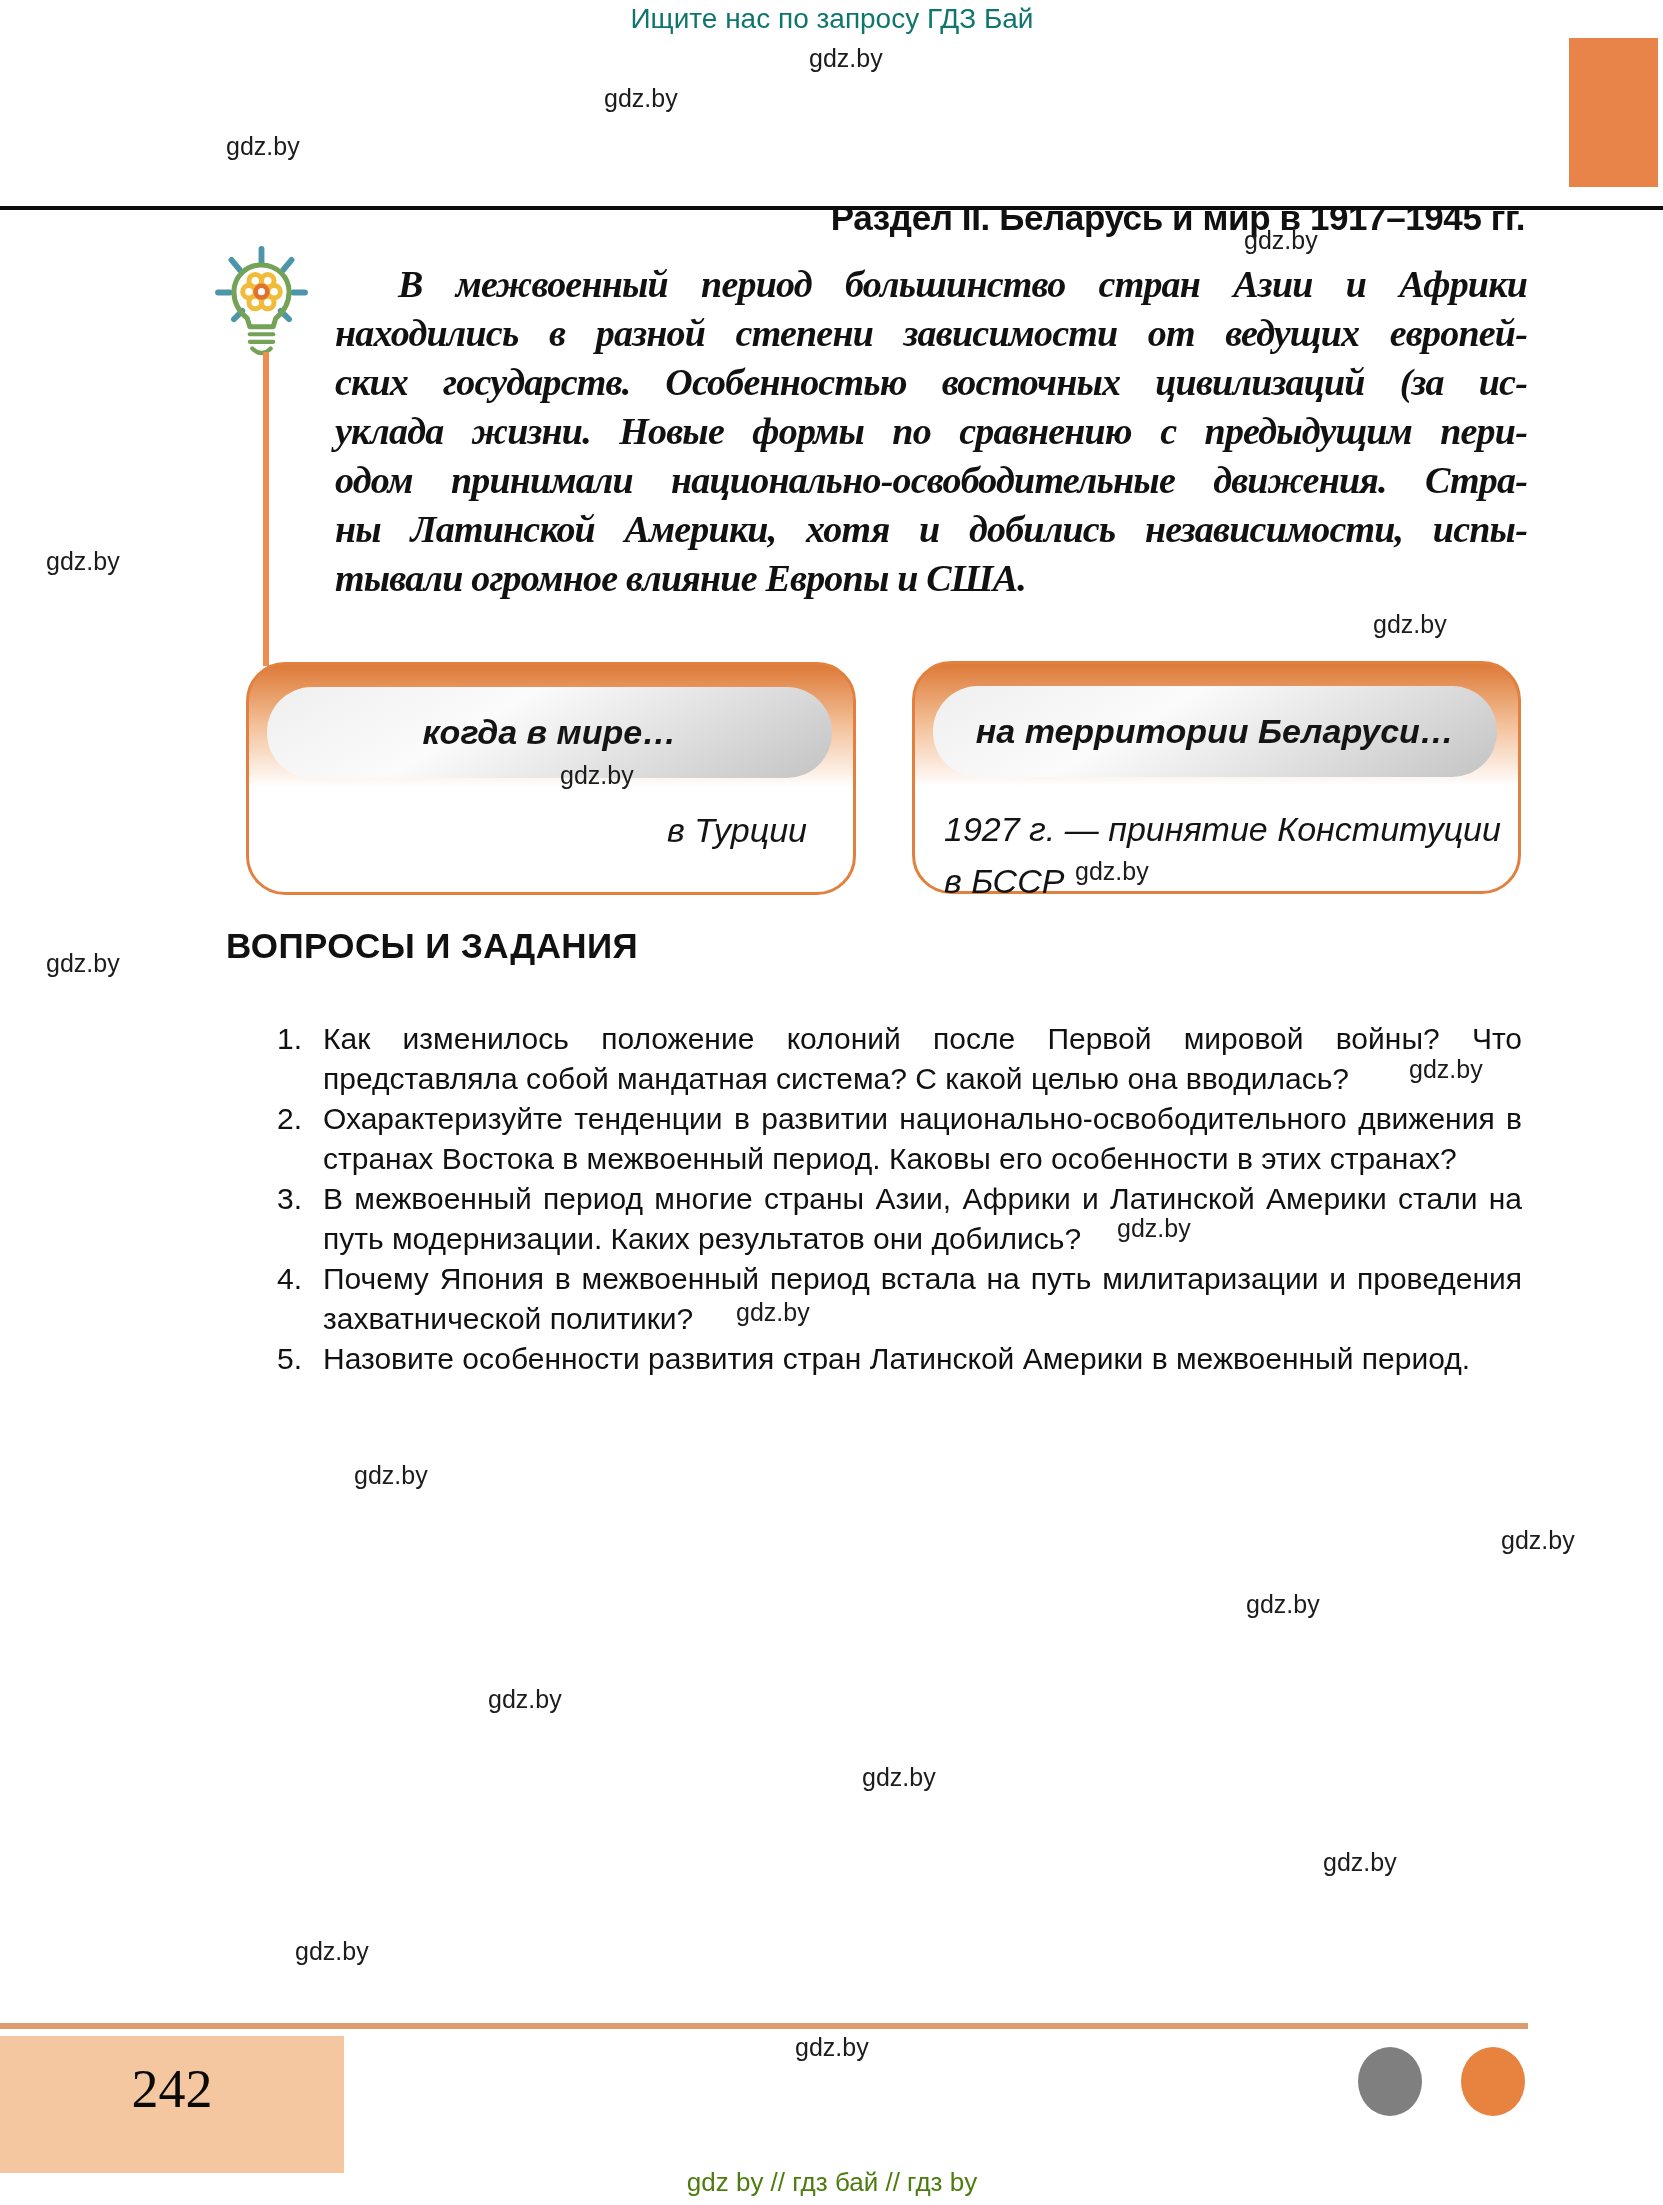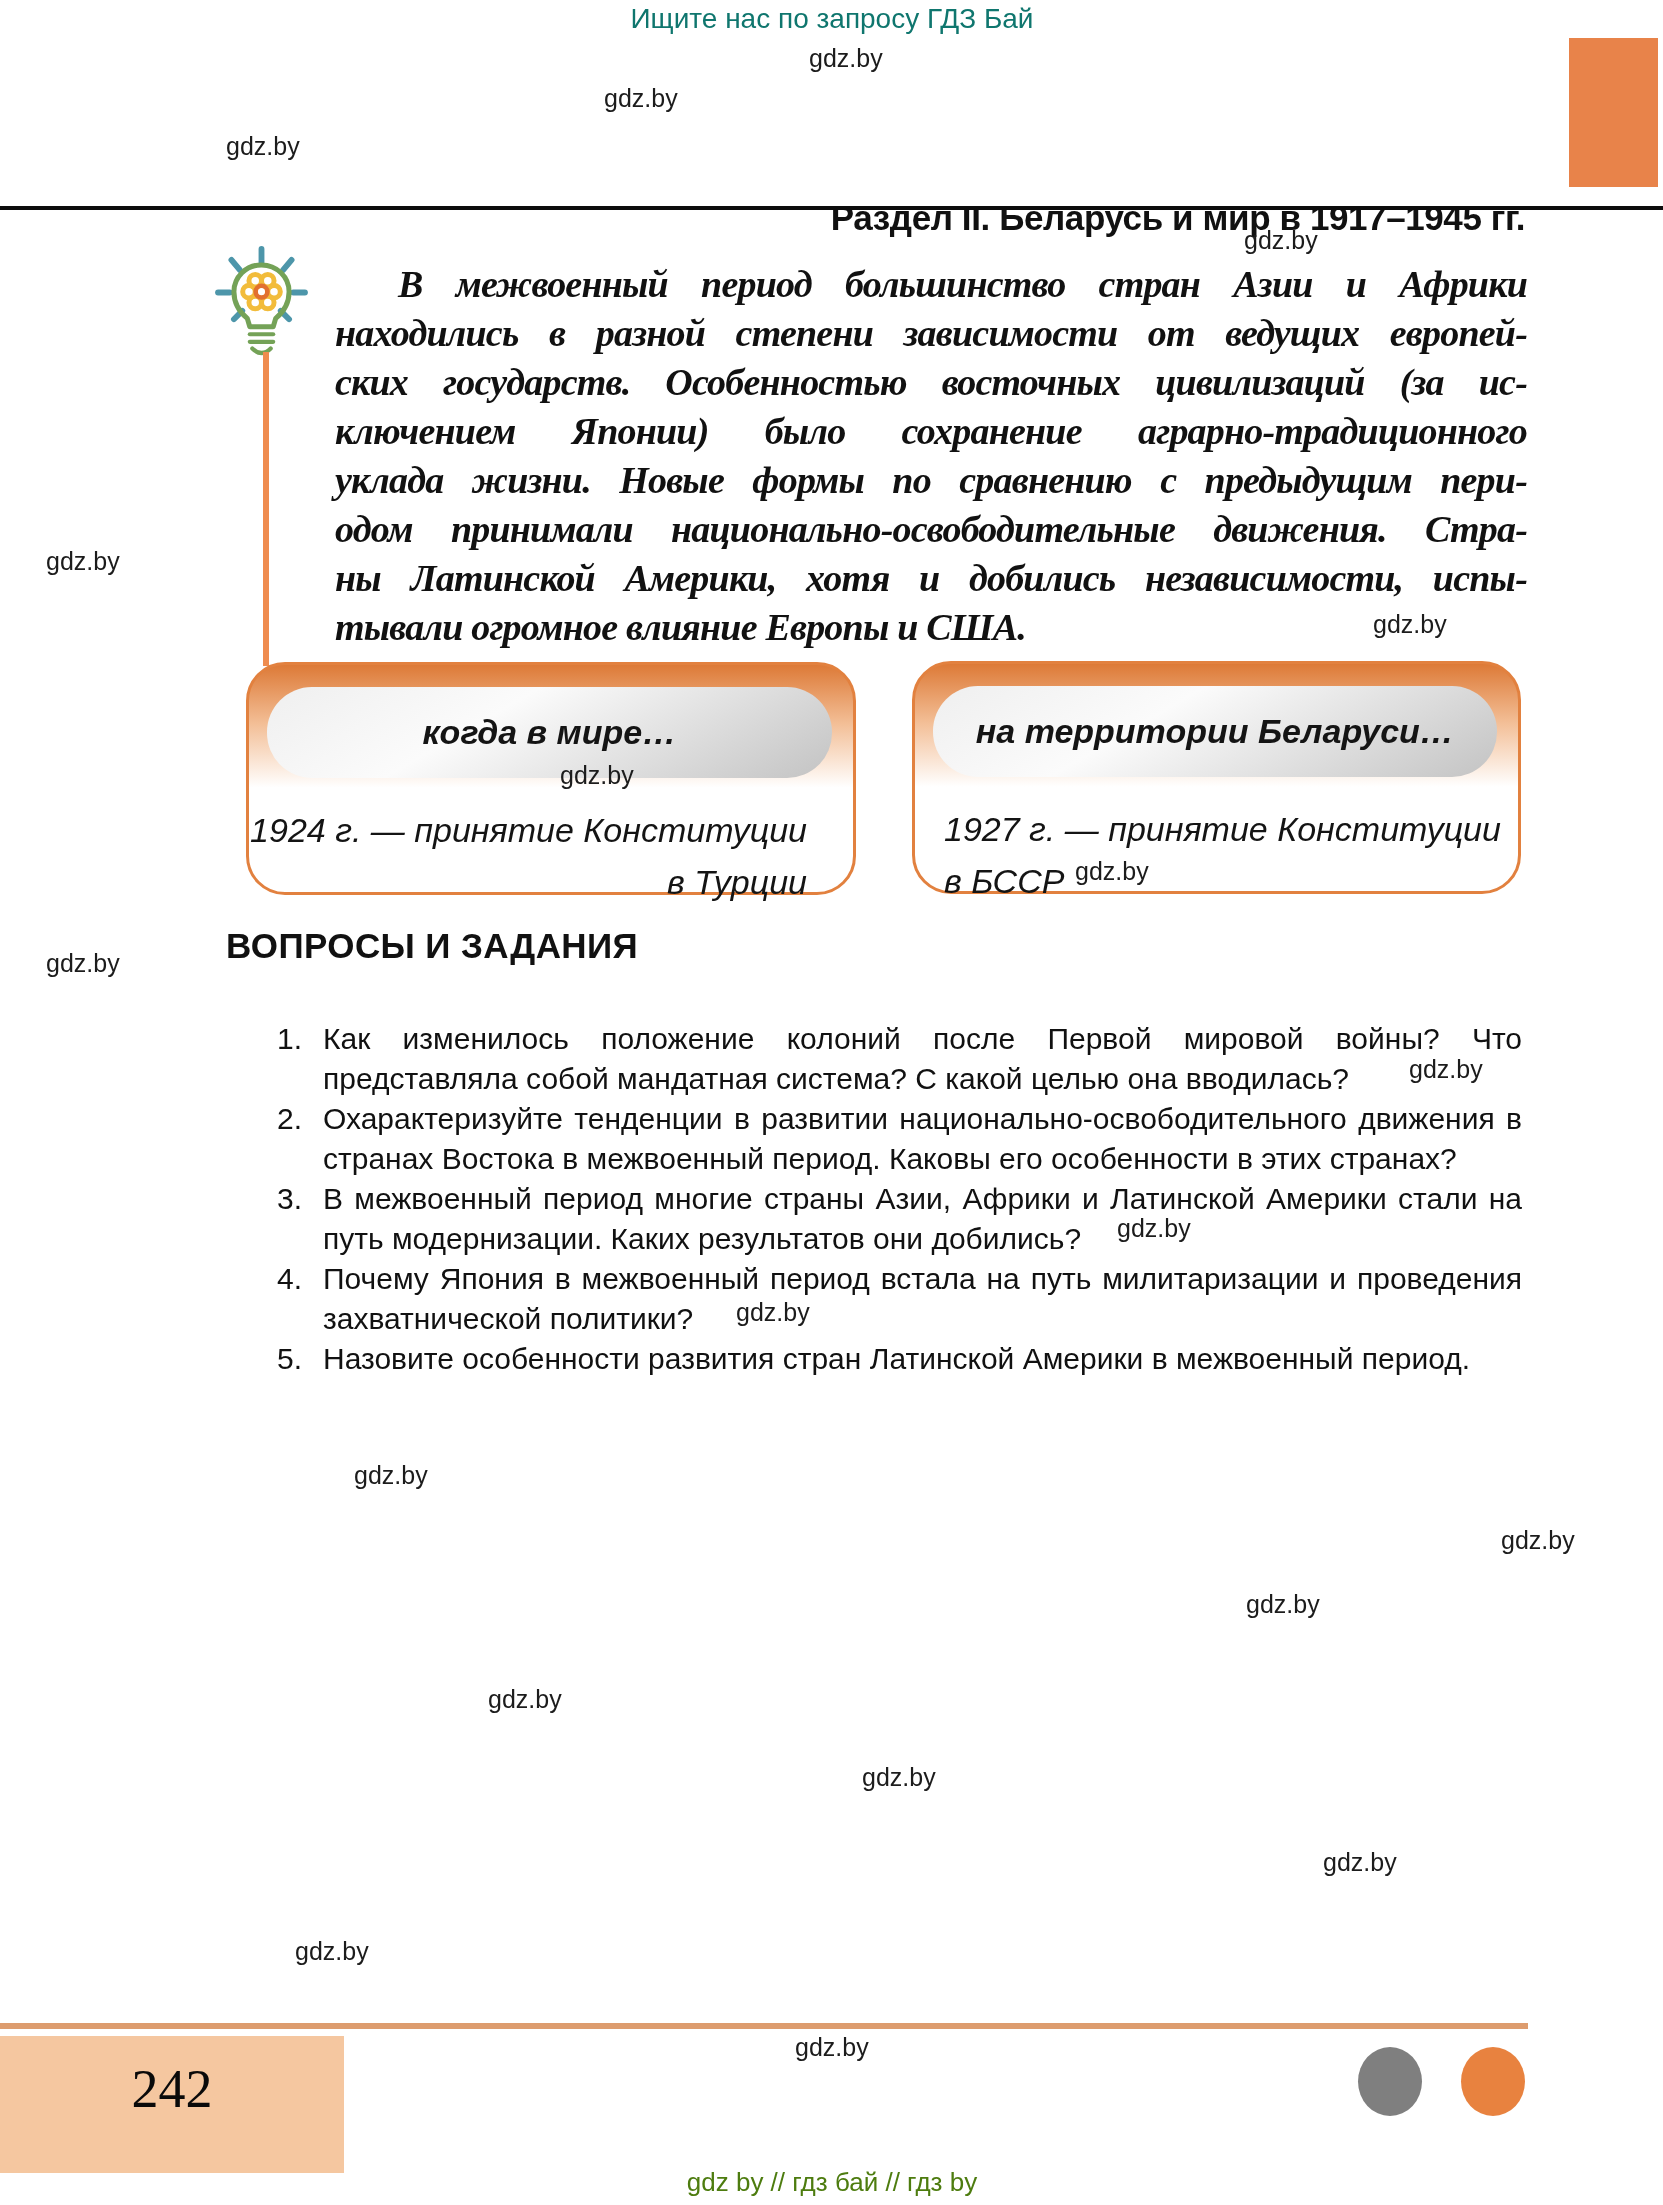--- a/index.html
+++ b/index.html
@@ -94,31 +94,29 @@
       <line x1="45" y1="117" x2="73" y2="117"></line>
       <path d="M48,125 Q59,136 70,125"></path>
     </g>
   </svg>
   <div class="stem-line"></div>
 
   <div class="intro">
       <div class="intro-line first">В межвоенный период большинство стран Азии и Африки</div>
       <div class="intro-line">находились в разной степени зависимости от ведущих европей-</div>
       <div class="intro-line">ских государств. Особенностью восточных цивилизаций (за ис-</div>
-      <div class="intro-line">ключением Японии) было сохранение аграрно-традиционного</div>
       <div class="intro-line">уклада жизни. Новые формы по сравнению с предыдущим пери-</div>
       <div class="intro-line">одом принимали национально-освободительные движения. Стра-</div>
       <div class="intro-line">ны Латинской Америки, хотя и добились независимости, испы-</div>
       <div class="intro-line last">тывали огромное влияние Европы и США.</div>
     </div>
 
   <div class="t-box world">
     <div class="t-pill">когда в мире…</div>
     <div class="t-date">
-      <div>1924 г. — принятие Конституции</div>
       <div>в Турции</div>
     </div>
   </div>
 
   <div class="t-box belarus">
     <div class="t-pill">на территории Беларуси…</div>
     <div class="t-date">
       <div>1927 г. — принятие Конституции</div>
       <div>в БССР</div>
     </div>

